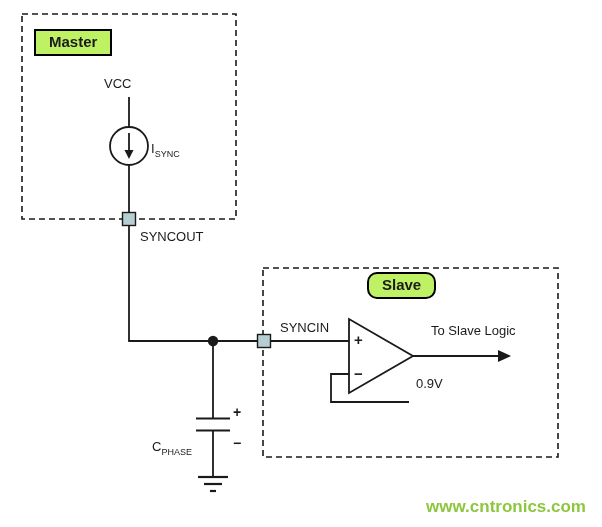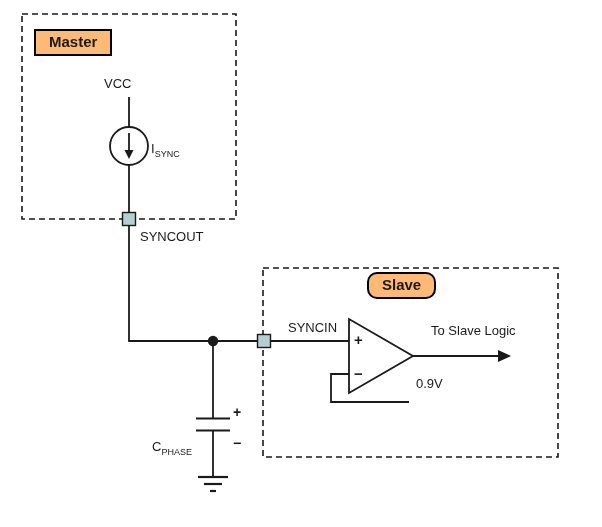--- a/index.html
+++ b/index.html
@@ -17,21 +17,21 @@
       position: absolute;
       font-size: 13px;
       line-height: 1.1;
       white-space: nowrap;
       color: #1a1a1a;
     }
     .label sub { font-size: 9px; }
     .title-box {
       position: absolute;
       border: 2px solid #000000;
-      background: #fdba74;
+      background: #bef264;
       font-weight: bold;
       font-size: 15px;
       line-height: 1.1;
       padding: 3px 13px;
       white-space: nowrap;
     }
     .sign {
       position: absolute;
       font-size: 15px;
       font-weight: bold;
@@ -102,32 +102,33 @@
   <div class="label" style="left:104px; top:77px; width:50px; text-align:left;">VCC</div>
 
   <div class="label" style="left:151px; top:142px;">
     <span>I</span><sub>SYNC</sub>
   </div>
 
   <div class="label" style="left:140px; top:230px;">SYNCOUT</div>
 
   <div class="title-box" style="left:367px; top:272px;border-radius:10px;">Slave</div>
 
-  <div class="label" style="left:288px; top:321px;">SYNCIN</div>
+  <div class="label" style="left:280px; top:321px;">SYNCIN</div>
 
   <div class="sign" style="left:354px; top:332px;">+</div>
 
   <div class="sign" style="left:354px; top:366px;">−</div>
 
   <div class="label" style="left:431px; top:324px;">To Slave Logic</div>
 
   <div class="label" style="left:416px; top:377px;">0.9V</div>
 
   <div class="label" style="left:144px; top:440px; width:48px; text-align:right;">
     <span>C</span><sub>PHASE</sub>
   </div>
 
   <div class="sign" style="left:233px; top:405px; font-size:14px;">+</div>
 
   <div class="sign" style="left:233px; top:436px; font-size:14px;">−</div>
 
+  <div class="watermark">www.cntronics.com</div>
 
 </div>
 
 </body></html>

